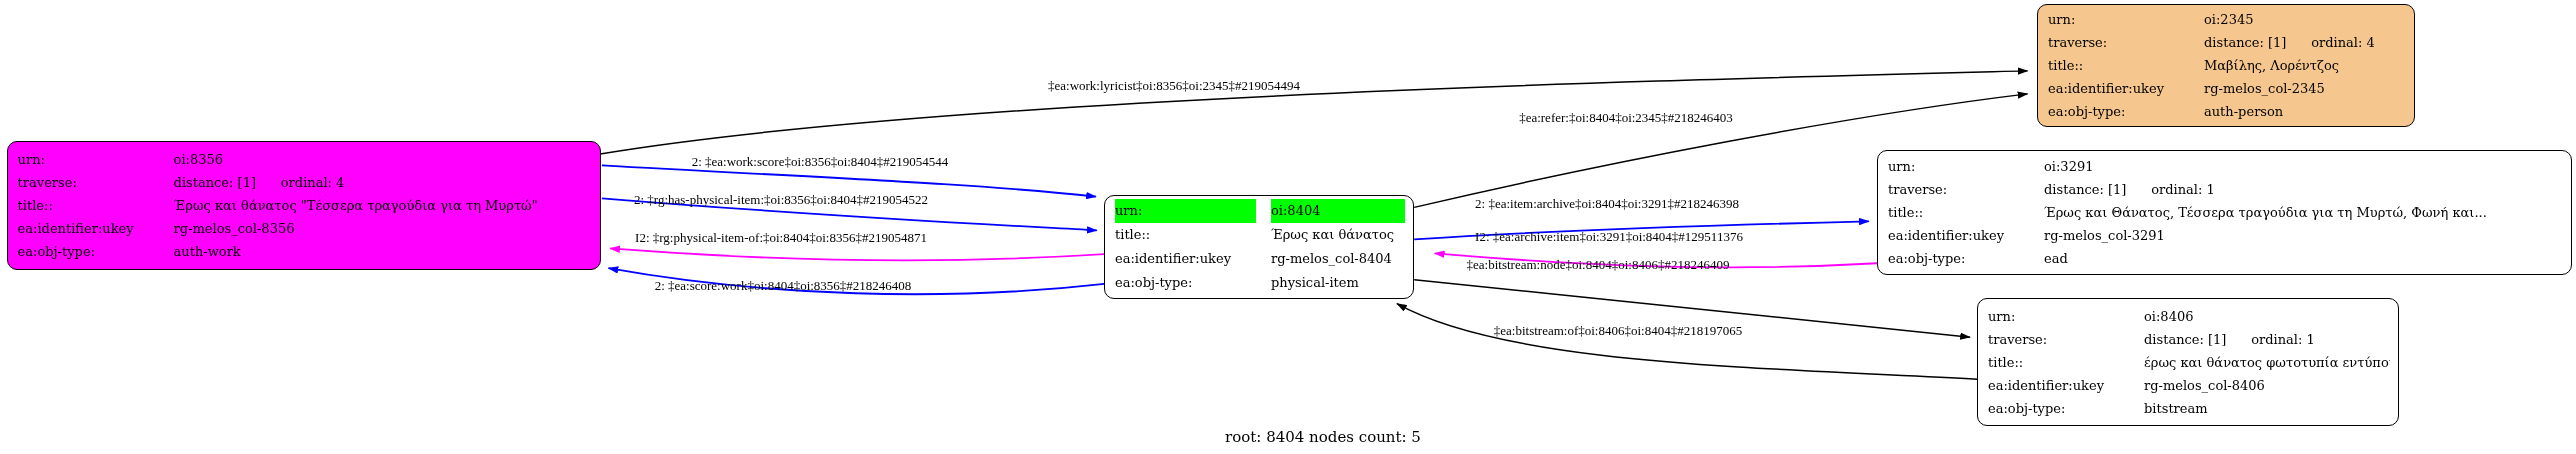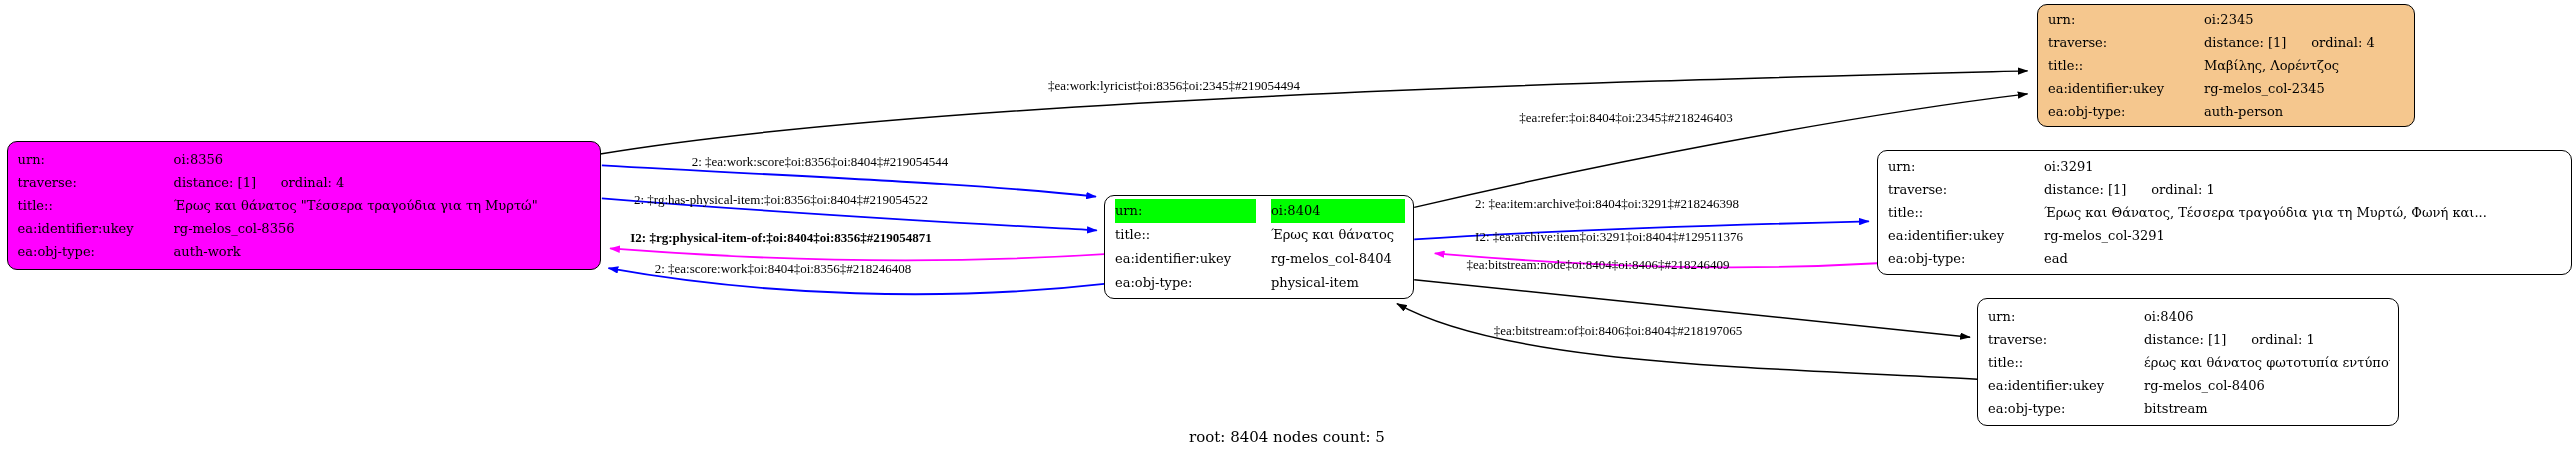--- a/index.html
+++ b/index.html
@@ -36,20 +36,21 @@
     font-family:"Liberation Serif", serif;
     font-size:13px;
     white-space:nowrap;
     z-index:1;
   }
   .caption{
     position:absolute;
     transform:translate(-50%,-50%);
     font-size:15px;
     white-space:nowrap;
+    margin-left:36px;
   }
 </style>
 </head>
 <body>
 
 <div id="canvas">
 
   <svg class="edges" viewBox="0 0 3133 553" width="2576" height="455">
     <defs>
       <marker id="ab" markerUnits="userSpaceOnUse" markerWidth="13" markerHeight="9" refX="12" refY="4.5" orient="auto">
@@ -182,22 +183,22 @@
     <div class="row">
         <span class="k">ea:obj-type:</span>
         <span class="v">bitstream</span>
       </div>
   </div>
 
   <div class="edge-label" style="left:1174px;top:86px;">‡ea:work:lyricist‡oi:8356‡oi:2345‡#219054494</div>
   <div class="edge-label" style="left:1626px;top:118px;">‡ea:refer:‡oi:8404‡oi:2345‡#218246403</div>
   <div class="edge-label" style="left:820px;top:162px;">2: ‡ea:work:score‡oi:8356‡oi:8404‡#219054544</div>
   <div class="edge-label" style="left:781px;top:200px;">2: ‡rg:has-physical-item:‡oi:8356‡oi:8404‡#219054522</div>
-  <div class="edge-label" style="left:781px;top:238px;font-weight:bold;">I2: ‡rg:physical-item-of:‡oi:8404‡oi:8356‡#219054871</div>
-  <div class="edge-label" style="left:783px;top:269px;">2: ‡ea:score:work‡oi:8404‡oi:8356‡#218246408</div>
+  <div class="edge-label" style="left:781px;top:238px;">I2: ‡rg:physical-item-of:‡oi:8404‡oi:8356‡#219054871</div>
+  <div class="edge-label" style="left:783px;top:286px;">2: ‡ea:score:work‡oi:8404‡oi:8356‡#218246408</div>
   <div class="edge-label" style="left:1607px;top:204px;">2: ‡ea:item:archive‡oi:8404‡oi:3291‡#218246398</div>
   <div class="edge-label" style="left:1609px;top:237px;">I2: ‡ea:archive:item‡oi:3291‡oi:8404‡#129511376</div>
   <div class="edge-label" style="left:1598px;top:265px;">‡ea:bitstream:node‡oi:8404‡oi:8406‡#218246409</div>
   <div class="edge-label" style="left:1618px;top:331px;">‡ea:bitstream:of‡oi:8406‡oi:8404‡#218197065</div>
 
   <div class="caption" style="left:1287px;top:437px;">root: 8404 nodes count: 5</div>
 </div>
 
 
 </body></html>

